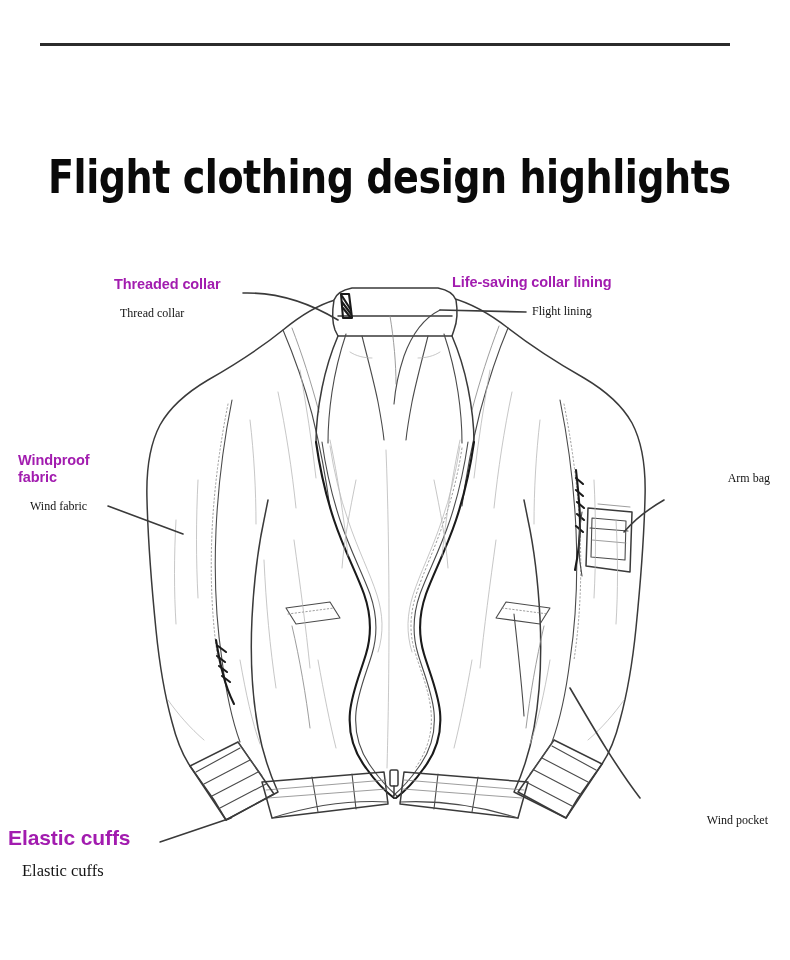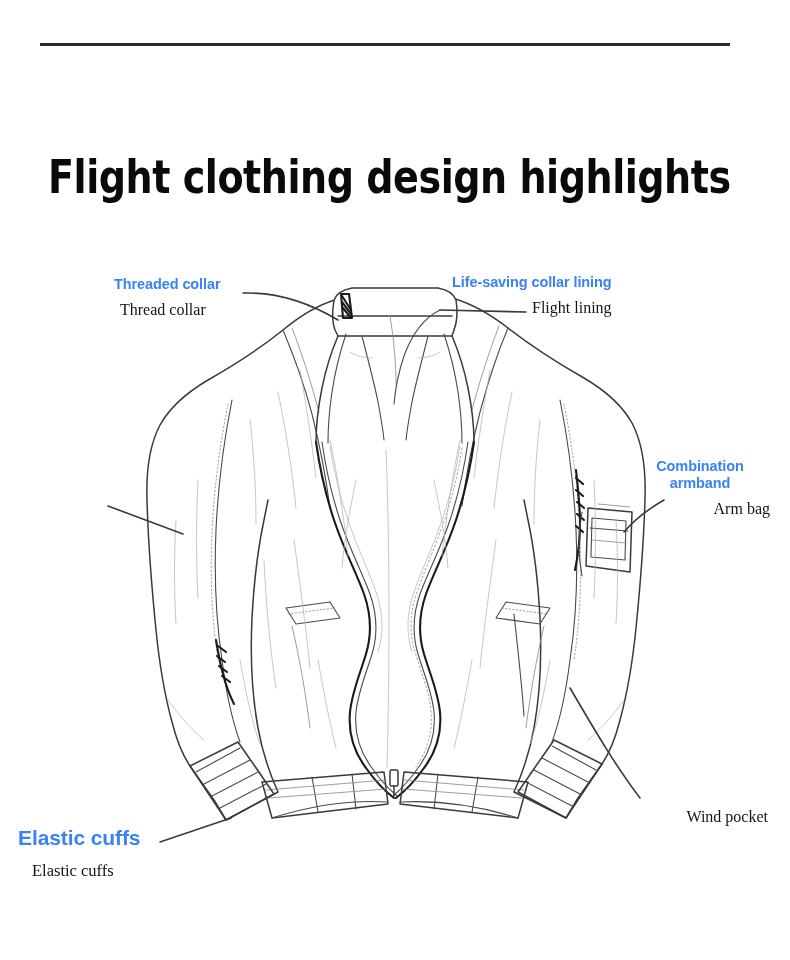--- a/index.html
+++ b/index.html
@@ -48,51 +48,50 @@
     width: 790px;
     height: 960px;
     pointer-events: none;
   }
   
   .callout { position: absolute; }
   .callout .cap {
     font-family: "Liberation Sans", sans-serif;
     font-weight: 700;
     font-size: 14.5px;
-    color: #3b82f6;
+    color: #a21caf;
     line-height: 1.18;
     letter-spacing: -0.1px;
     white-space: pre-line;
-    text-align: center;
   }
   .callout .sub {
     font-family: "Liberation Serif", serif;
     font-weight: 400;
-    font-size: 16px;
+    font-size: 12px;
     color: #141414;
     line-height: 1.2;
-    margin-top: 7px;
+    margin-top: 13px;
     white-space: nowrap;
   }
   .callout.ralign { text-align: right; }
 
   
   #co-collar      { left: 114px; top: 276px; }
   #co-collar .sub { margin-left: 6px; }
 
   #co-lining      { left: 452px; top: 274px; }
   #co-lining .sub { margin-left: 80px; }
 
   #co-fabric      { left: 18px;  top: 452px; }
   #co-fabric .sub { margin-left: 12px; }
 
   #co-armband      { left: 624px; top: 458px; width: 152px; }
   #co-armband .sub { margin-right: 6px; }
 
-  #co-cuffs         { left: 18px; top: 826px; }
+  #co-cuffs         { left: 8px; top: 826px; }
   #co-cuffs .cap    { font-size: 21px; }
   #co-cuffs .sub    { margin-left: 14px; margin-top: 10px; font-size: 16.5px; }
 
   #co-pockets      { left: 616px; top: 800px; width: 166px; }
   #co-pockets .sub { margin-right: 14px; }
 </style>
 </head>
 <body>
 
 <div id="page">
@@ -323,24 +322,27 @@
   <div class="callout" id="co-collar">
     <div class="cap">Threaded collar</div>
     <div class="sub">Thread collar</div>
   </div>
 
   <div class="callout" id="co-lining">
     <div class="cap">Life-saving collar lining</div>
     <div class="sub">Flight lining</div>
   </div>
 
+  <div class="callout" id="co-fabric">
+    <div class="cap">Windproof
+fabric</div>
+    <div class="sub">Wind fabric</div>
+  </div>
 
   <div class="callout ralign" id="co-armband">
-    <div class="cap">Combination
-armband</div>
     <div class="sub">Arm bag</div>
   </div>
 
   <div class="callout" id="co-cuffs">
     <div class="cap">Elastic cuffs</div>
     <div class="sub">Elastic cuffs</div>
   </div>
 
   <div class="callout ralign" id="co-pockets">
     <div class="sub">Wind pocket</div>

